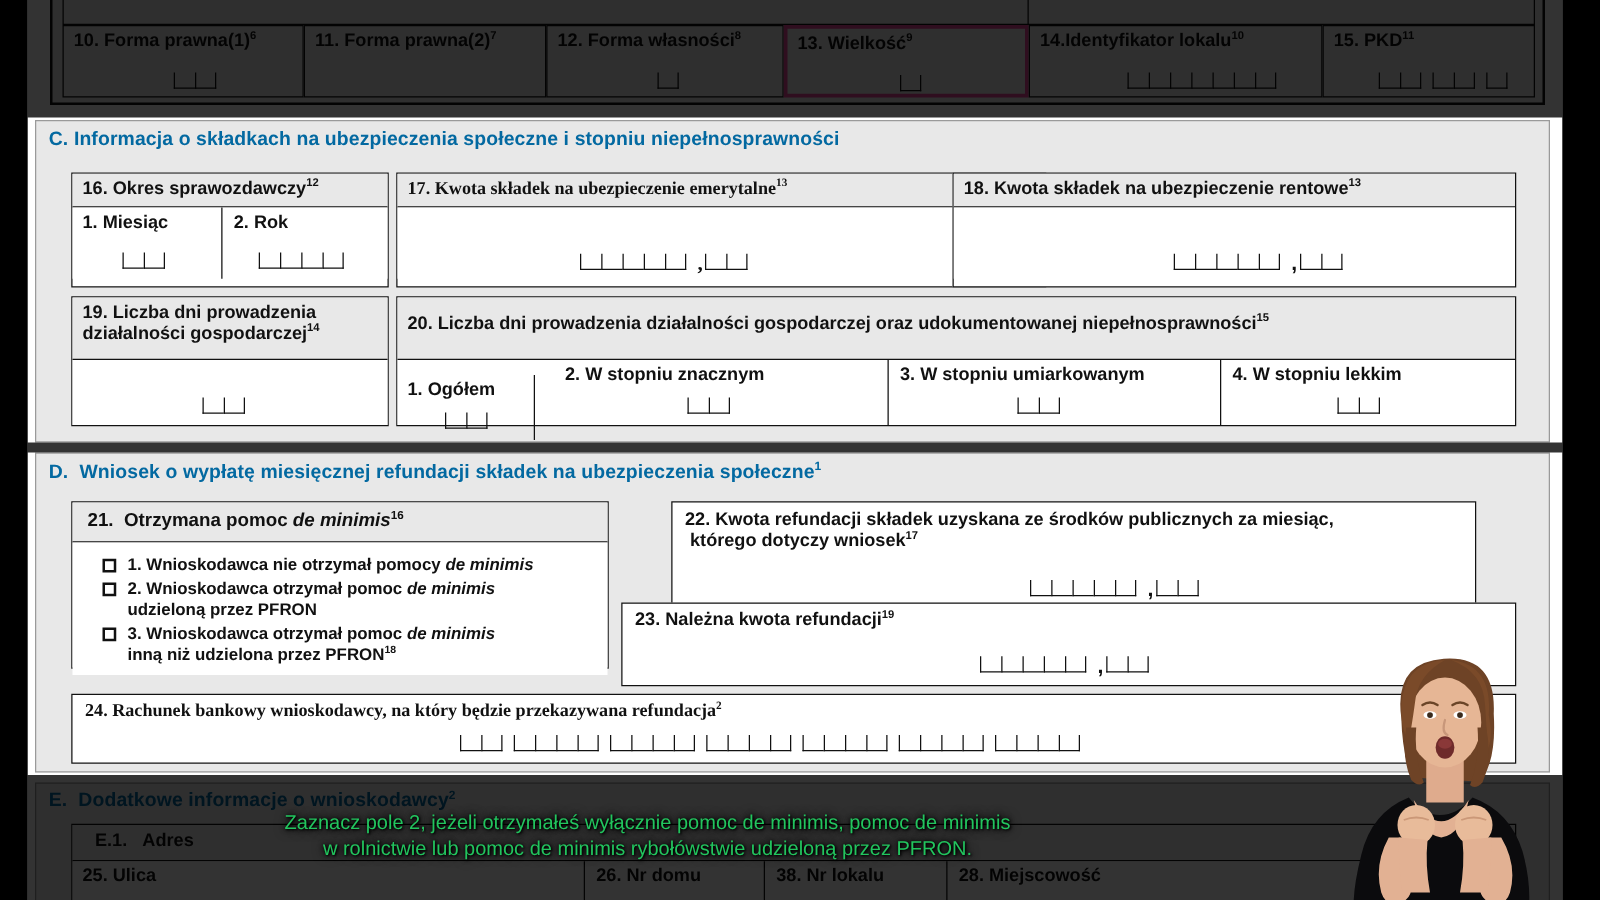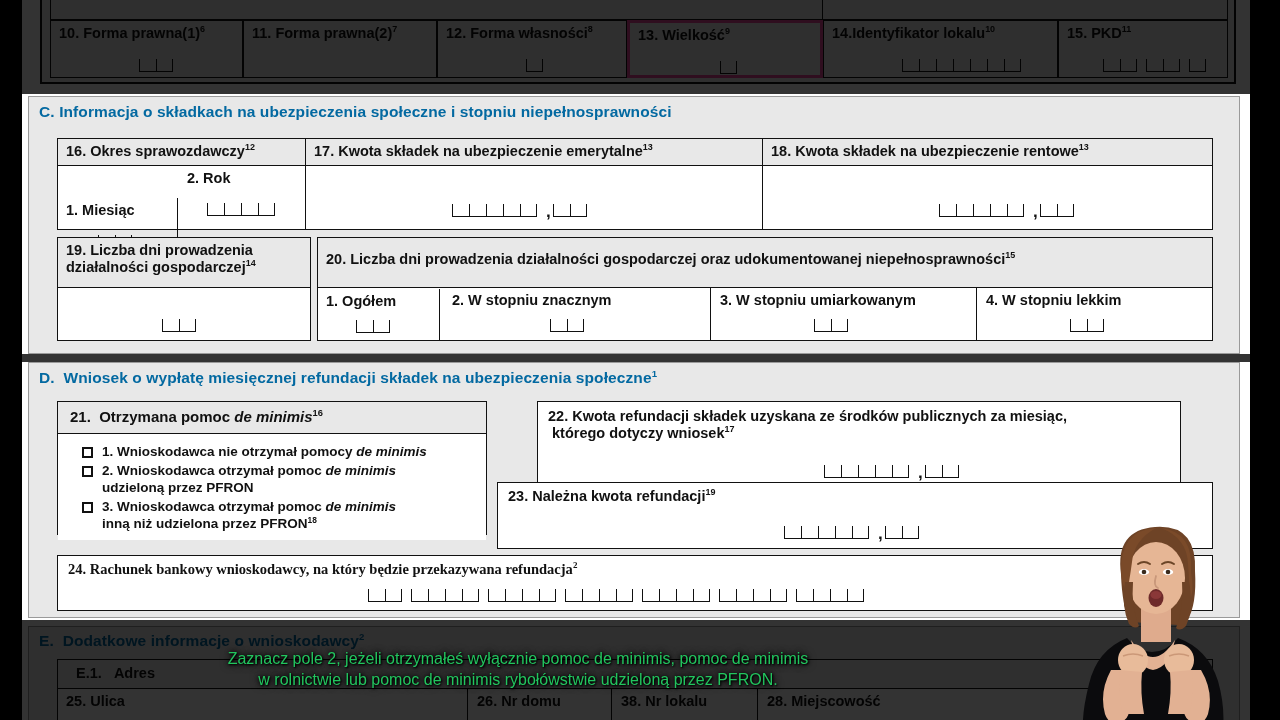--- a/index.html
+++ b/index.html
@@ -162,21 +162,21 @@
     <div class="sect-title" style="padding-top:6px;">
       <span>C.</span>
       <span>Informacja o składkach na ubezpieczenia społeczne i stopniu niepełnosprawności</span>
     </div>
 
     <div class="box" style="position:absolute;left:28px;top:41px;width:254px;height:92px;">
       <div class="box-hdr">
         <span>16. Okres sprawozdawczy</span><sup>12</sup>
       </div>
       <div class="box-body" style="height:57px;">
-        <div class="panel" style="left:0;top:0;width:120px;height:57px;border-right:1px solid #111;margin-top:32px;">
+        <div class="panel" style="left:0;top:0;width:120px;height:57px;border-right:1px solid #111;">
           <div class="lbl">1. Miesiąc</div>
           <div class="combwrap" style="left:40px;top:36px;">
             <span class="comb">
                 <span class="grp">
                   <span class="cell"></span>
                   <span class="cell"></span>
                 </span>
               </span>
           </div>
         </div>
@@ -189,21 +189,21 @@
                   <span class="cell"></span>
                   <span class="cell"></span>
                   <span class="cell"></span>
                 </span>
               </span>
           </div>
         </div>
       </div>
     </div>
 
-    <div class="box" style="position:absolute;left:276px;top:41px;width:520px;height:92px;">
+    <div class="box" style="position:absolute;left:288px;top:41px;width:520px;height:92px;font-family:Liberation Serif, serif;">
       <div class="box-hdr">
         <span>17. Kwota składek na ubezpieczenie emerytalne</span><sup>13</sup>
       </div>
       <div class="box-body" style="height:57px;">
         <div class="combwrap" style="left:146px;top:37px;">
           <span class="comb">
             <span class="grp">
                 <span class="cell"></span>
                 <span class="cell"></span>
                 <span class="cell"></span>
@@ -258,21 +258,21 @@
             </span>
         </div>
       </div>
     </div>
 
     <div class="box" style="position:absolute;left:288px;top:140px;width:896px;height:104px;">
       <div class="box-hdr" style="height:50px;padding-top:13px;">
         <span>20. Liczba dni prowadzenia działalności gospodarczej oraz udokumentowanej niepełnosprawności</span><sup>15</sup>
       </div>
       <div class="box-body" style="height:52px;">
-        <div class="panel" style="left:0;top:1px;width:122px;height:52px;border-right:1px solid #111;">
+        <div class="panel" style="left:0;top:12px;width:110px;height:52px;border-right:1px solid #111;">
           <div class="lbl">1. Ogółem</div>
           <div class="combwrap" style="left:38px;top:30px;">
             <span class="comb">
                 <span class="grp">
                   <span class="cell"></span>
                   <span class="cell"></span>
                 </span>
               </span>
           </div>
         </div>

